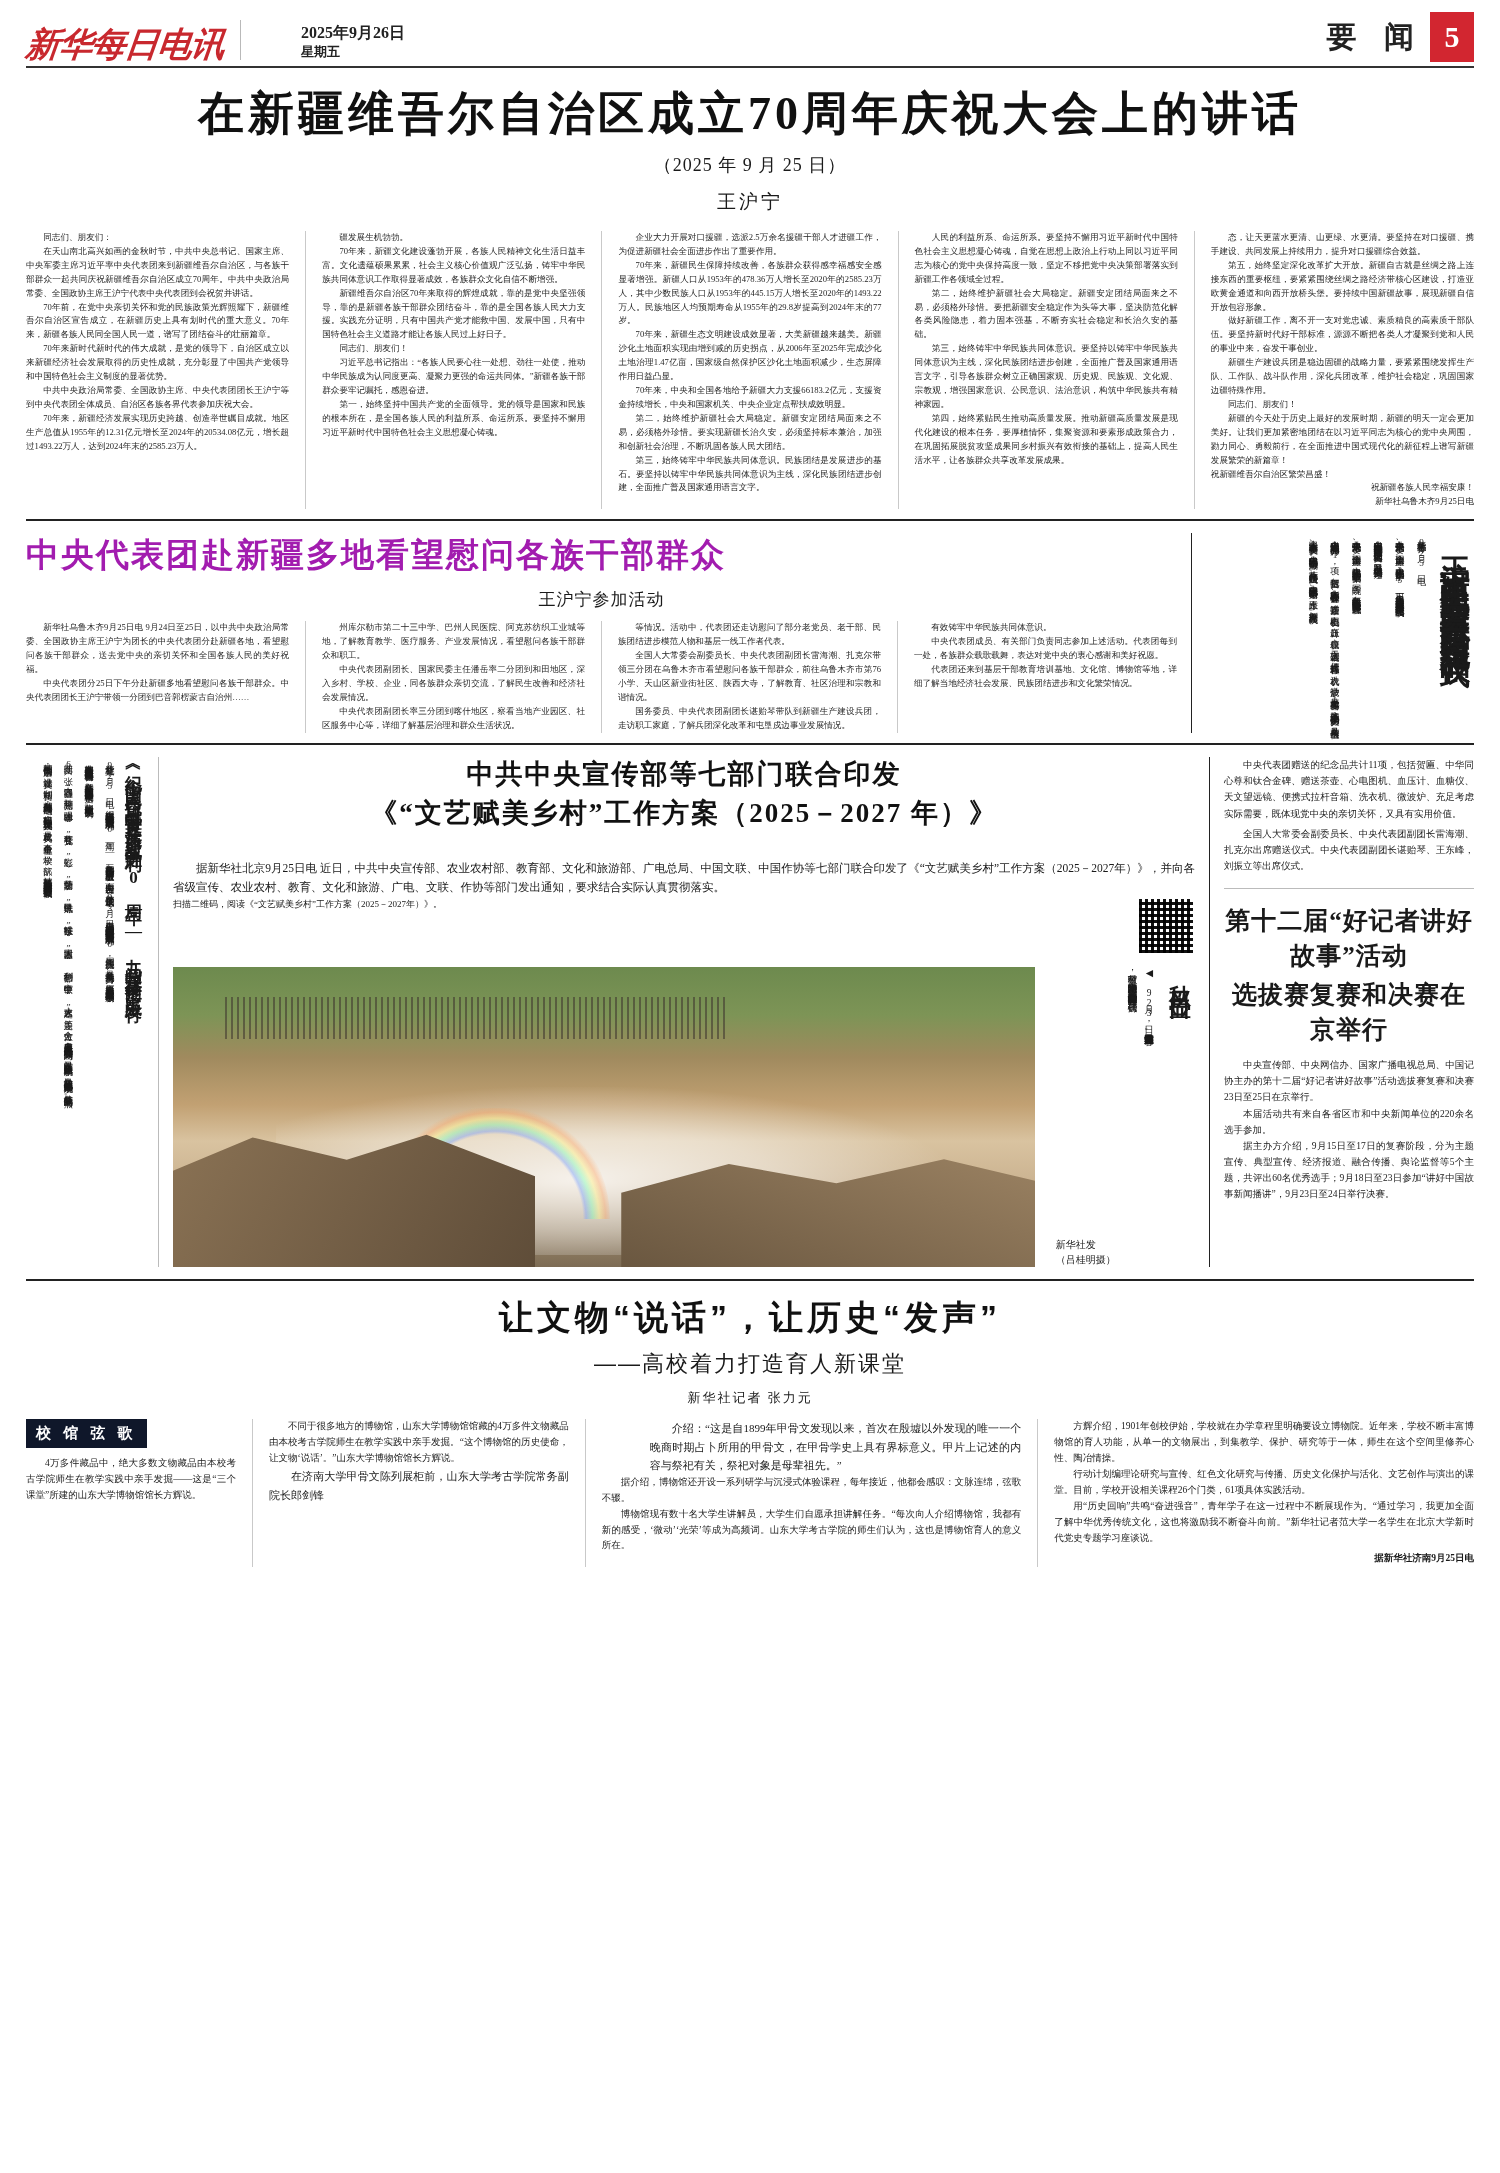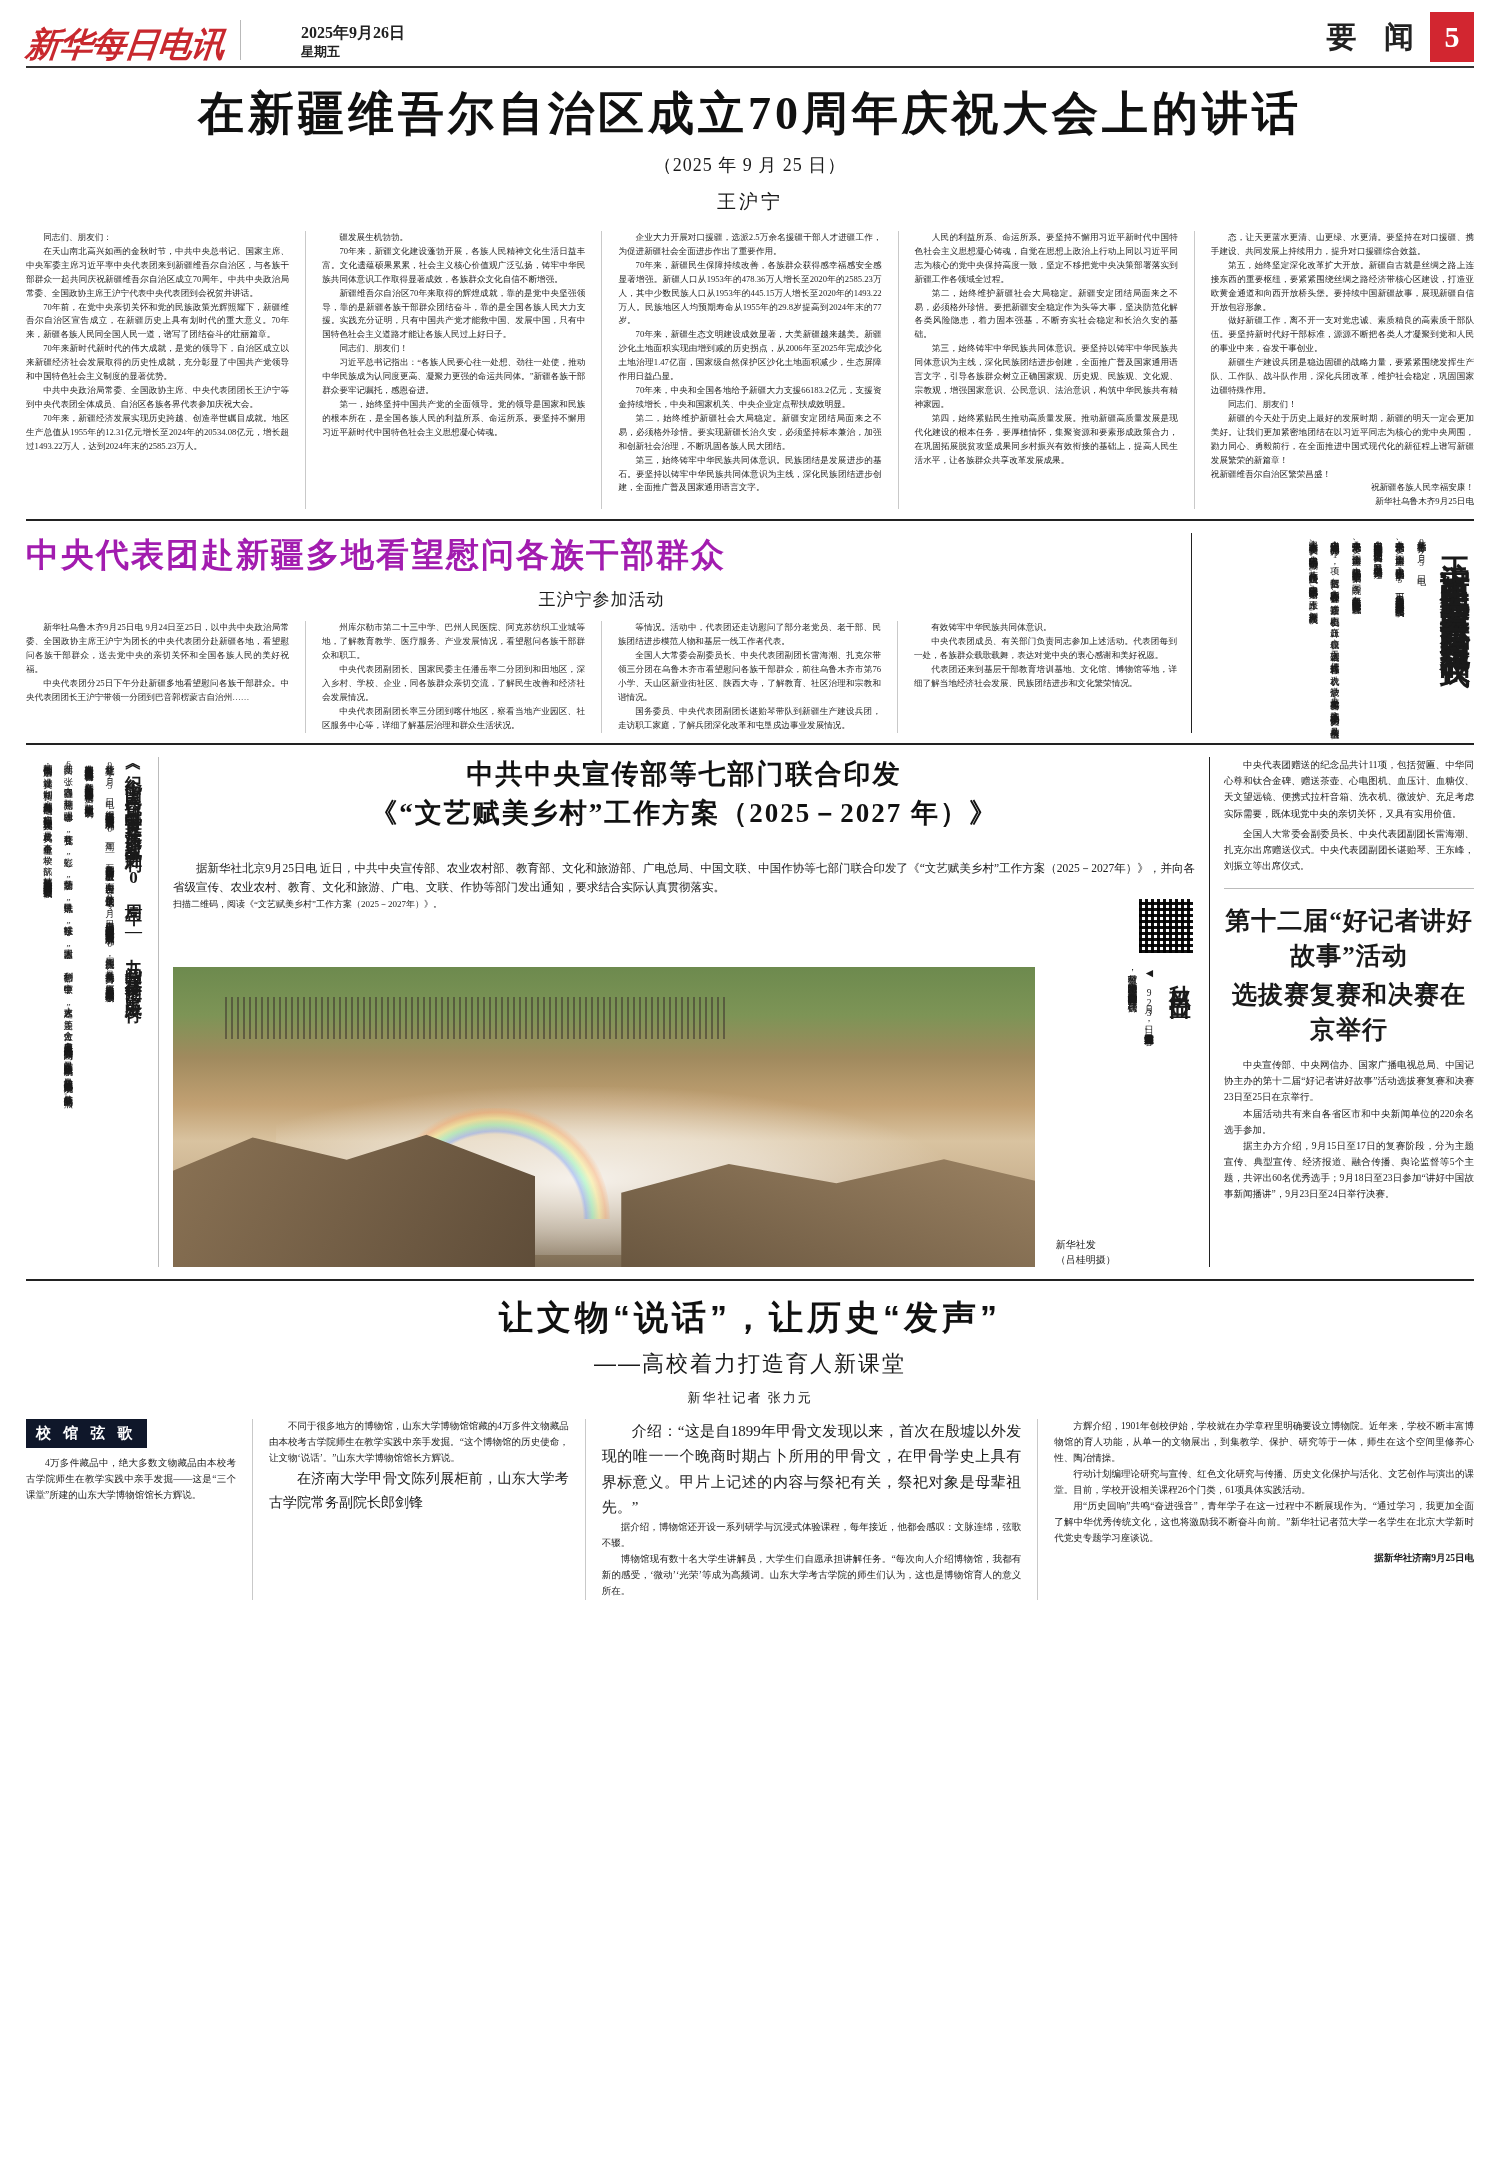--- a/index.html
+++ b/index.html
@@ -340,25 +340,25 @@
     <div class="byline-4">新华社记者 张力元</div>
 
     <div style="display:flex; gap:16px; margin-top:12px;">
       <div style="width:210px;">
         <div class="redtag">校 馆 弦 歌</div>
         <p style="font-size:9.5px;line-height:1.68;text-align:justify;text-indent:2em;margin-top:8px;">4万多件藏品中，绝大多数文物藏品由本校考古学院师生在教学实践中亲手发掘——这是“三个课堂”所建的山东大学博物馆馆长方辉说。</p>
       </div>
       <div class="vsep"></div>
       <div style="flex:1;">
         <p style="font-size:9.5px;line-height:1.68;text-align:justify;text-indent:2em;">不同于很多地方的博物馆，山东大学博物馆馆藏的4万多件文物藏品由本校考古学院师生在教学实践中亲手发掘。“这个博物馆的历史使命，让文物‘说话’。”山东大学博物馆馆长方辉说。</p>
-        <p style="font-size:14px;line-height:1.68;text-align:justify;text-indent:2em;">在济南大学甲骨文陈列展柜前，山东大学考古学院常务副院长郎剑锋</p>
+        <p style="font-size:11px;line-height:1.68;text-align:justify;text-indent:2em;">在济南大学甲骨文陈列展柜前，山东大学考古学院常务副院长郎剑锋</p>
       </div>
       <div class="vsep"></div>
       <div style="flex:1.4;">
-        <p style="font-size:15px;line-height:1.68;text-align:justify;text-indent:2em;">介绍：“这是自1899年甲骨文发现以来，首次在殷墟以外发现的唯一一个晚商时期占卜所用的甲骨文，在甲骨学史上具有界标意义。甲片上记述的内容与祭祀有关，祭祀对象是母辈祖先。”</p>
+        <p style="font-size:11px;line-height:1.68;text-align:justify;text-indent:2em;margin-left:48px;">介绍：“这是自1899年甲骨文发现以来，首次在殷墟以外发现的唯一一个晚商时期占卜所用的甲骨文，在甲骨学史上具有界标意义。甲片上记述的内容与祭祀有关，祭祀对象是母辈祖先。”</p>
         <p style="font-size:9.5px;line-height:1.68;text-align:justify;text-indent:2em;">据介绍，博物馆还开设一系列研学与沉浸式体验课程，每年接近，他都会感叹：文脉连绵，弦歌不辍。</p>
         <p style="font-size:9.5px;line-height:1.68;text-align:justify;text-indent:2em;">博物馆现有数十名大学生讲解员，大学生们自愿承担讲解任务。“每次向人介绍博物馆，我都有新的感受，‘微动’‘光荣’等成为高频词。山东大学考古学院的师生们认为，这也是博物馆育人的意义所在。</p>
       </div>
       <div class="vsep"></div>
       <div style="flex:1.4;">
         <p style="font-size:9.5px;line-height:1.68;text-align:justify;text-indent:2em;">方辉介绍，1901年创校伊始，学校就在办学章程里明确要设立博物院。近年来，学校不断丰富博物馆的育人功能，从单一的文物展出，到集教学、保护、研究等于一体，师生在这个空间里修养心性、陶冶情操。</p>
         <p style="font-size:9.5px;line-height:1.68;text-align:justify;text-indent:2em;">行动计划编理论研究与宣传、红色文化研究与传播、历史文化保护与活化、文艺创作与演出的课堂。目前，学校开设相关课程26个门类，61项具体实践活动。</p>
         <p style="font-size:9.5px;line-height:1.68;text-align:justify;text-indent:2em;">用“历史回响”共鸣“奋进强音”，青年学子在这一过程中不断展现作为。“通过学习，我更加全面了解中华优秀传统文化，这也将激励我不断奋斗向前。”新华社记者范大学一名学生在北京大学新时代党史专题学习座谈说。</p>
         <p style="font-size:9.5px;line-height:1.68;text-align:right;font-weight:bold;margin-top:4px;">据新华社济南9月25日电</p>
       </div>

